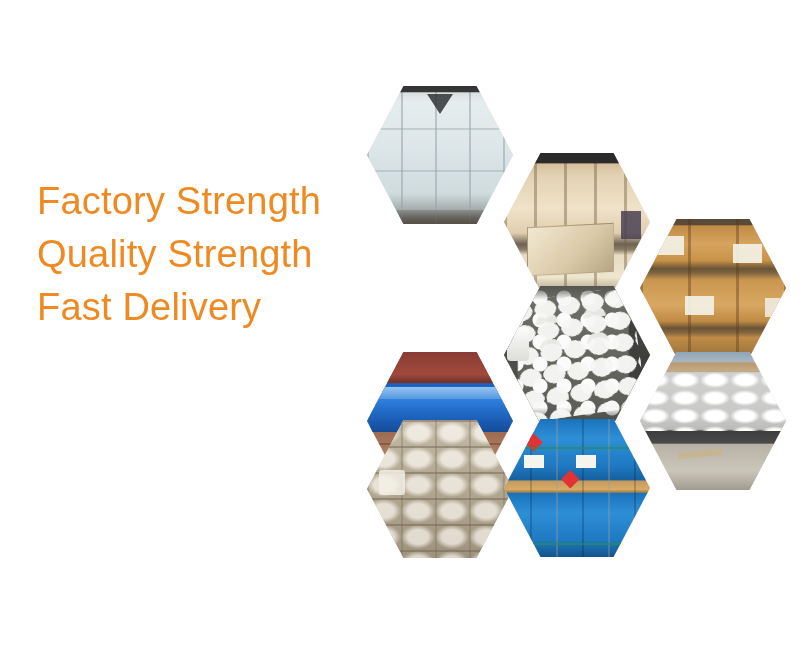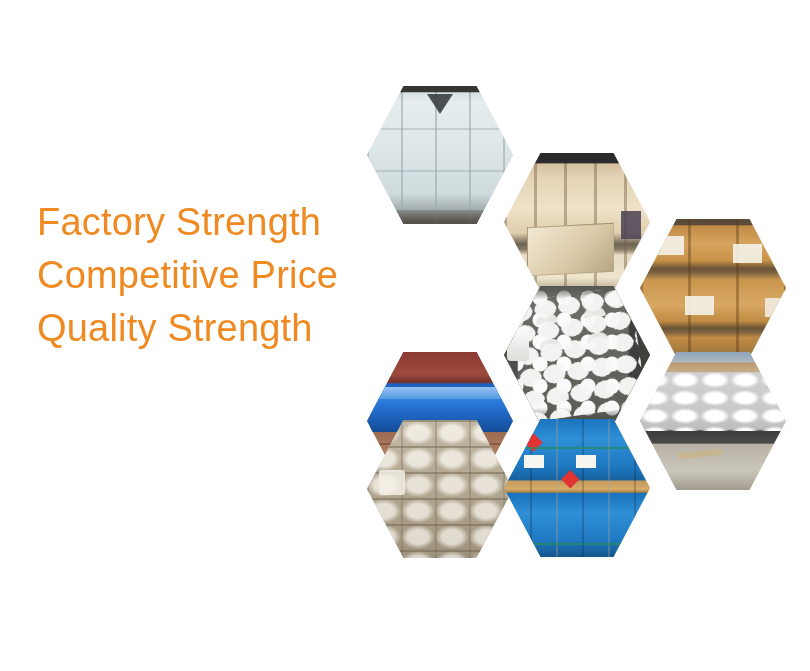--- a/index.html
+++ b/index.html
@@ -14,21 +14,21 @@
     height: 671px;
     background: #ffffff;
     overflow: hidden;
     font-family: "Liberation Sans", "DejaVu Sans", sans-serif;
   }
 
   
   #headline {
     position: absolute;
     left: 37px;
-    top: 196px;
+    top: 175px;
     width: 340px;
   }
   #headline .line {
     display: block;
     color: #ee8a21;
     font-size: 38px;
     line-height: 53px;
     font-weight: 400;
     letter-spacing: 0.2px;
     white-space: nowrap;
@@ -313,22 +313,22 @@
     opacity: 0.8;
   }
 </style>
 </head>
 <body>
 
 <div id="banner">
 
   <div id="headline">
     <span class="line">Factory Strength</span>
-    <span class="line">Competitive Price</span>
     <span class="line">Quality Strength</span>
+    <span class="line">Fast Delivery</span>
   </div>
 
   <div id="collage">
 
     <div class="hex hex-totes" style="left:367px; top:86px;">
       <div class="art art-totes"></div>
     </div>
 
     <div class="hex hex-creambags" style="left:504px; top:153px;">
       <div class="art art-creambags"></div>

